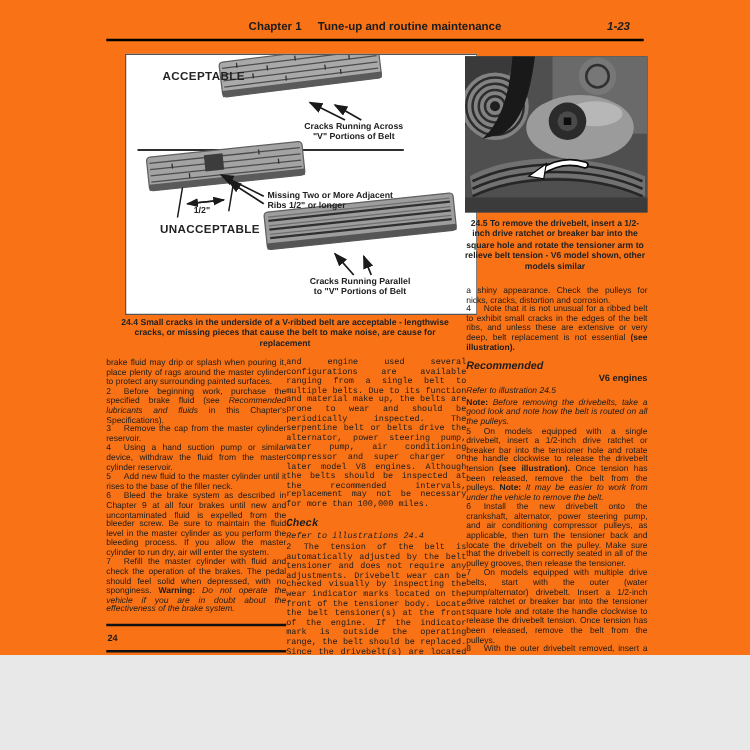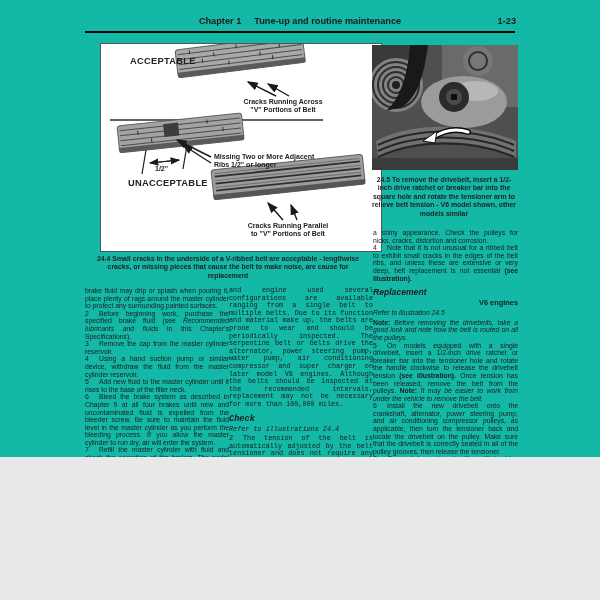--- a/index.html
+++ b/index.html
@@ -1,22 +1,22 @@
 <!DOCTYPE html>
 <html><head>
 <meta charset="utf-8">
 <style>
   html,body{margin:0;padding:0;background:#e8e8e8;}
-  .page{position:relative;width:600px;height:457px;background:#14b8a6;overflow:hidden;
+  .page{position:relative;width:600px;height:524px;background:#f97316;overflow:hidden;
         font-family:"Liberation Sans",sans-serif;color:#1c1c1c;}
   
   .hdr-title{position:absolute;left:85px;top:16px;width:430px;text-align:center;
              font-weight:bold;font-size:9.2px;line-height:11px;}
   .hdr-title .chapter{margin-right:13px;}
-  .pageno{position:absolute;right:84px;top:16px;font-weight:bold;font-size:9.2px;}
+  .pageno{position:absolute;right:96px;top:16px;font-weight:bold;font-size:9.2px;font-style:italic;}
   .header-rule{position:absolute;left:85px;top:31px;width:430px;height:2px;background:#000;}
   
   .figbox{position:absolute;left:100px;top:43px;width:280px;height:207px;border:1px solid #555;background:#fff;}
   .figbox svg{position:absolute;left:0;top:0;}
   .lbl{position:absolute;font-weight:bold;color:#222;white-space:pre-line;font-size:7px;line-height:8.2px;}
   .lbl.big{font-size:9.3px;letter-spacing:.3px;}
   .lbl.ctr{text-align:center;}
   .figcap{position:absolute;font-weight:bold;font-size:6.9px;line-height:8.4px;text-align:center;color:#222;}
   .cap244{left:88px;top:255px;width:280px;}
   
@@ -197,21 +197,21 @@
   <div class="col col-mid" id="col-mid">
       <p class="p"><span>and engine used several configurations are available ranging from a single belt to multiple belts. Due to its function and material make up, the belts are prone to wear and should be periodically inspected. The serpentine belt or belts drive the alternator, power steering pump, water pump, air conditioning compressor and super charger on later model V8 engines. Although the belts should be inspected at the recommended intervals, replacement may not be necessary for more than 100,000 miles.</span></p>
       <p class="h1"><span>Check</span></p>
       <p class="ref"><span>Refer to illustrations 24.4</span></p>
       <p class="p"><span class="s-num">2</span><span>The tension of the belt is automatically adjusted by the belt tensioner and does not require any adjustments. Drivebelt wear can be checked visually by inspecting the wear indicator marks located on the front of the tensioner body. Locate the belt tensioner(s) at the front of the engine. If the indicator mark is outside the operating range, the belt should be replaced. Since the drivebelt(s) are located at the front of the engine compartment, it will be necessary to remove the engine cover and air cleaner inlet or outlet duct on V8 models.</span></p>
       <p class="p"><span class="s-num">3</span><span>With the engine stopped, inspect the full length of the drivebelt(s) for cracks and separation of the belt plies. It will be necessary to turn the engine (using a wrench or socket and bar on the crankshaft pulley bolt, working clockwise only) in order to move the belt from the pulleys so that the belt can be inspected thoroughly. Twist the belt between the pulleys so that both sides can be viewed. Also check for fraying, and glazing which gives the belt</span></p>
     </div>
   <div class="col col-right" id="col-right">
       <p class="p"><span>a shiny appearance. Check the pulleys for nicks, cracks, distortion and corrosion.</span></p>
       <p class="p"><span class="s-num">4</span><span>Note that it is not unusual for a ribbed belt to exhibit small cracks in the edges of the belt ribs, and unless these are extensive or very deep, belt replacement is not essential </span><span class="s-b">(see illustration).</span></p>
-      <p class="h1"><span>Replacement</span></p>
+      <p class="h1"><span>Recommended</span></p>
       <p class="h2"><span>V6 engines</span></p>
       <p class="ref"><span>Refer to illustration 24.5</span></p>
       <p class="p"><span class="s-b">Note: </span><span class="s-i">Before removing the drivebelts, take a good look and note how the belt is routed on all the pulleys.</span></p>
       <p class="p"><span class="s-num">5</span><span>On models equipped with a single drivebelt, insert a 1/2-inch drive ratchet or breaker bar into the tensioner hole and rotate the handle clockwise to release the drivebelt tension </span><span class="s-b">(see illustration).</span><span> Once tension has been released, remove the belt from the pulleys. </span><span class="s-b">Note: </span><span class="s-i">It may be easier to work from under the vehicle to remove the belt.</span></p>
       <p class="p"><span class="s-num">6</span><span>Install the new drivebelt onto the crankshaft, alternator, power steering pump, and air conditioning compressor pulleys, as applicable, then turn the tensioner back and locate the drivebelt on the pulley. Make sure that the drivebelt is correctly seated in all of the pulley grooves, then release the tensioner.</span></p>
       <p class="p"><span class="s-num">7</span><span>On models equipped with multiple drive belts, start with the outer (water pump/alternator) drivebelt. Insert a 1/2-inch drive ratchet or breaker bar into the tensioner square hole and rotate the handle clockwise to release the drivebelt tension. Once tension has been released, remove the belt from the pulleys.</span></p>
       <p class="p"><span class="s-num">8</span><span>With the outer drivebelt removed, insert a 1/2-inch drive ratchet or breaker bar into the inner (power steering/air conditioning compressor) belt tensioner square hole and rotate the handle clockwise to release the drivebelt tension. Once tension has been released, remove the belt from the pulleys.</span></p>
       <p class="p"><span class="s-num">9</span><span>Starting with the inside belt, install the</span></p>
     </div>
 

